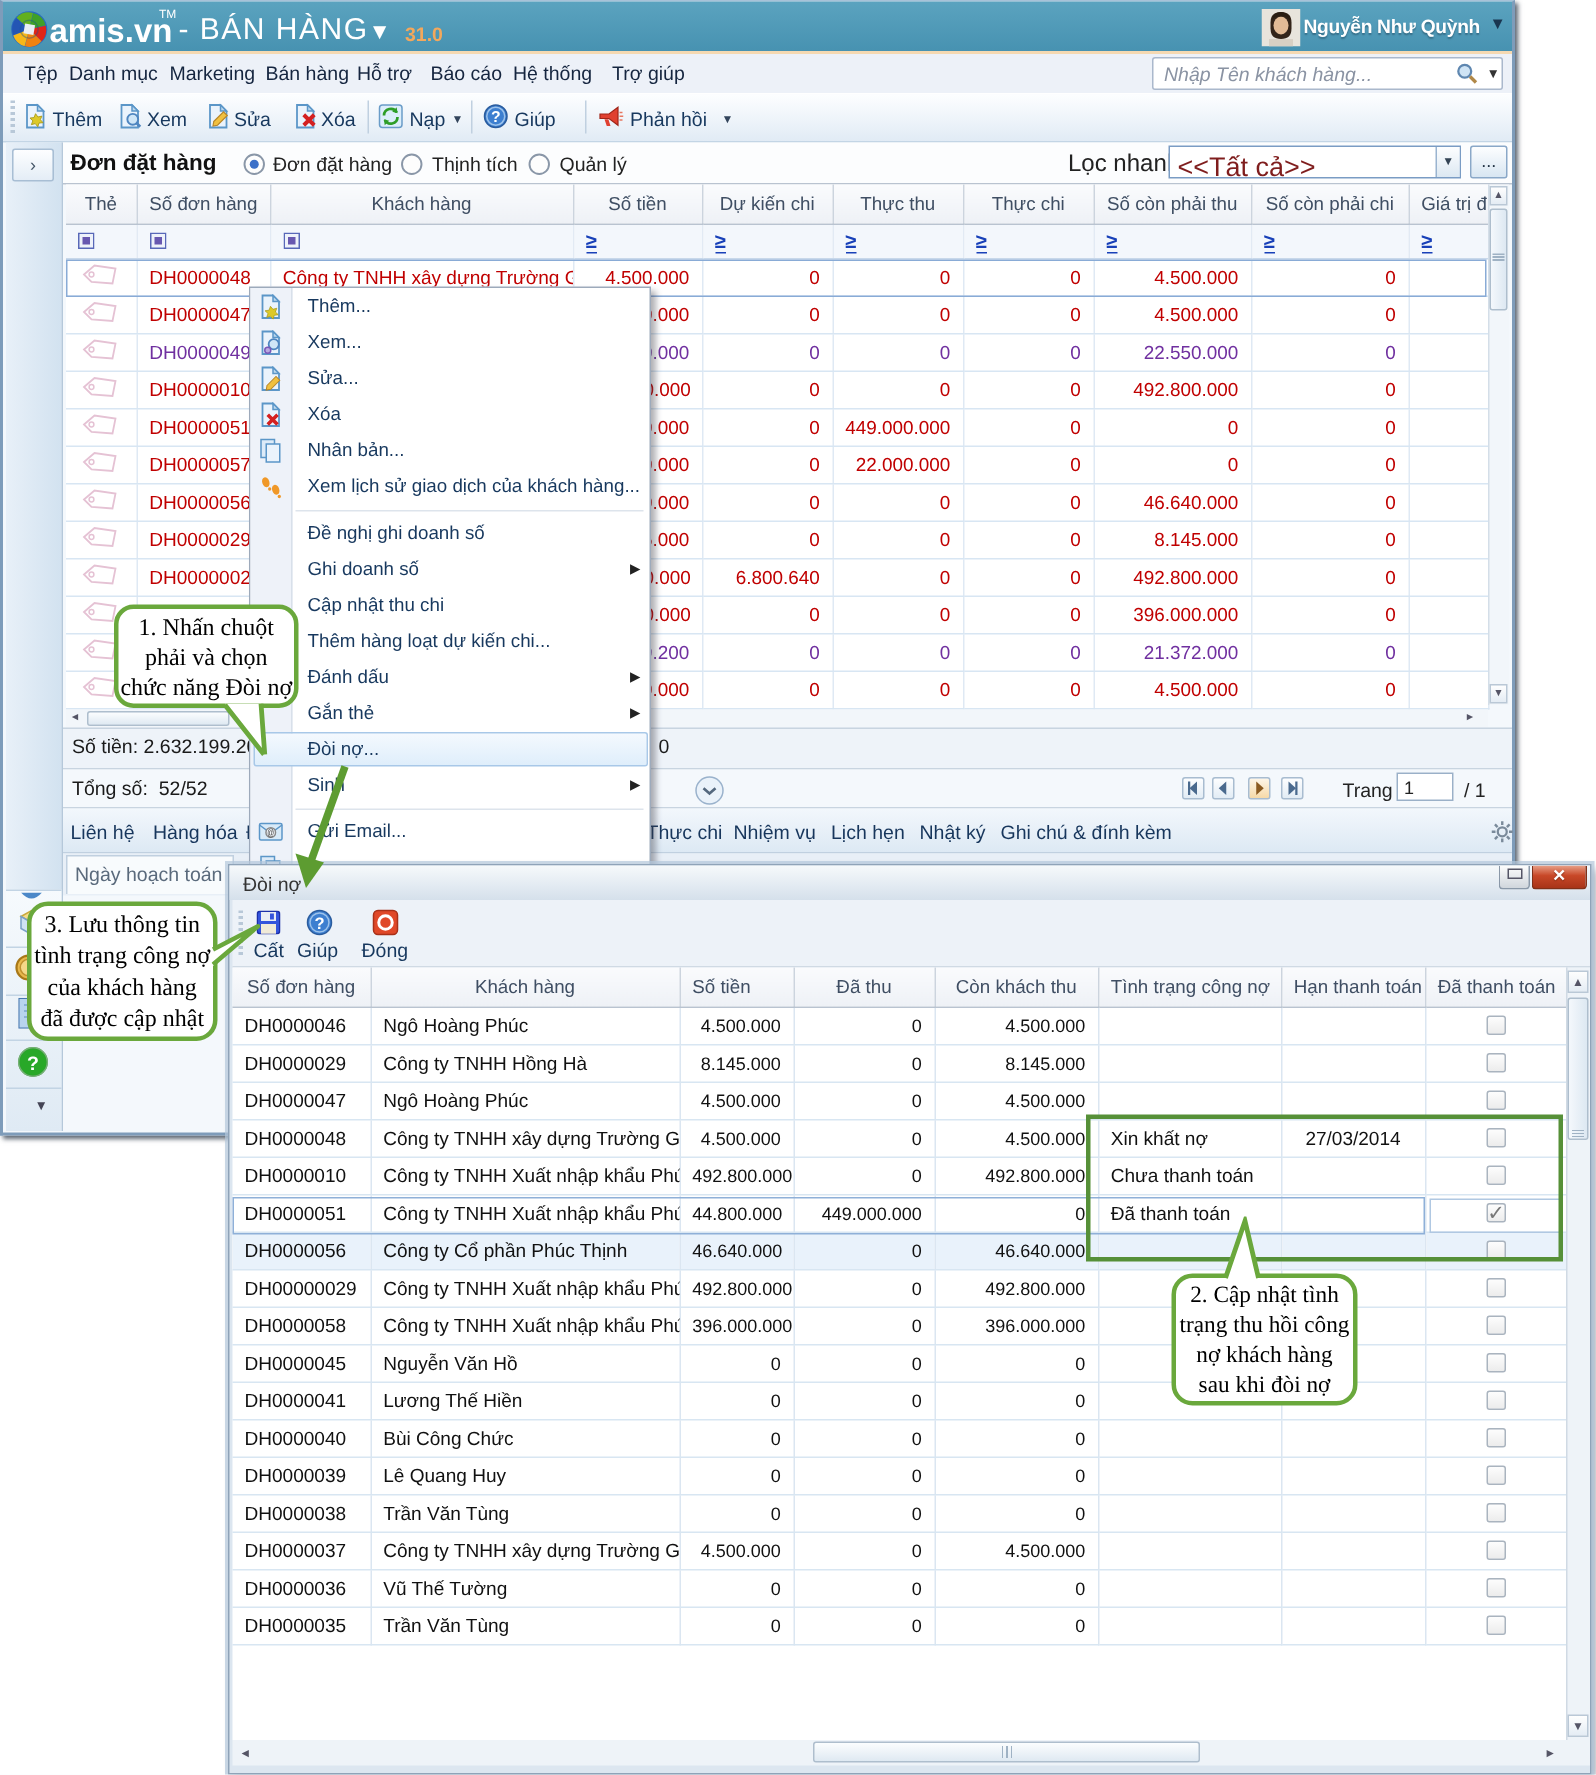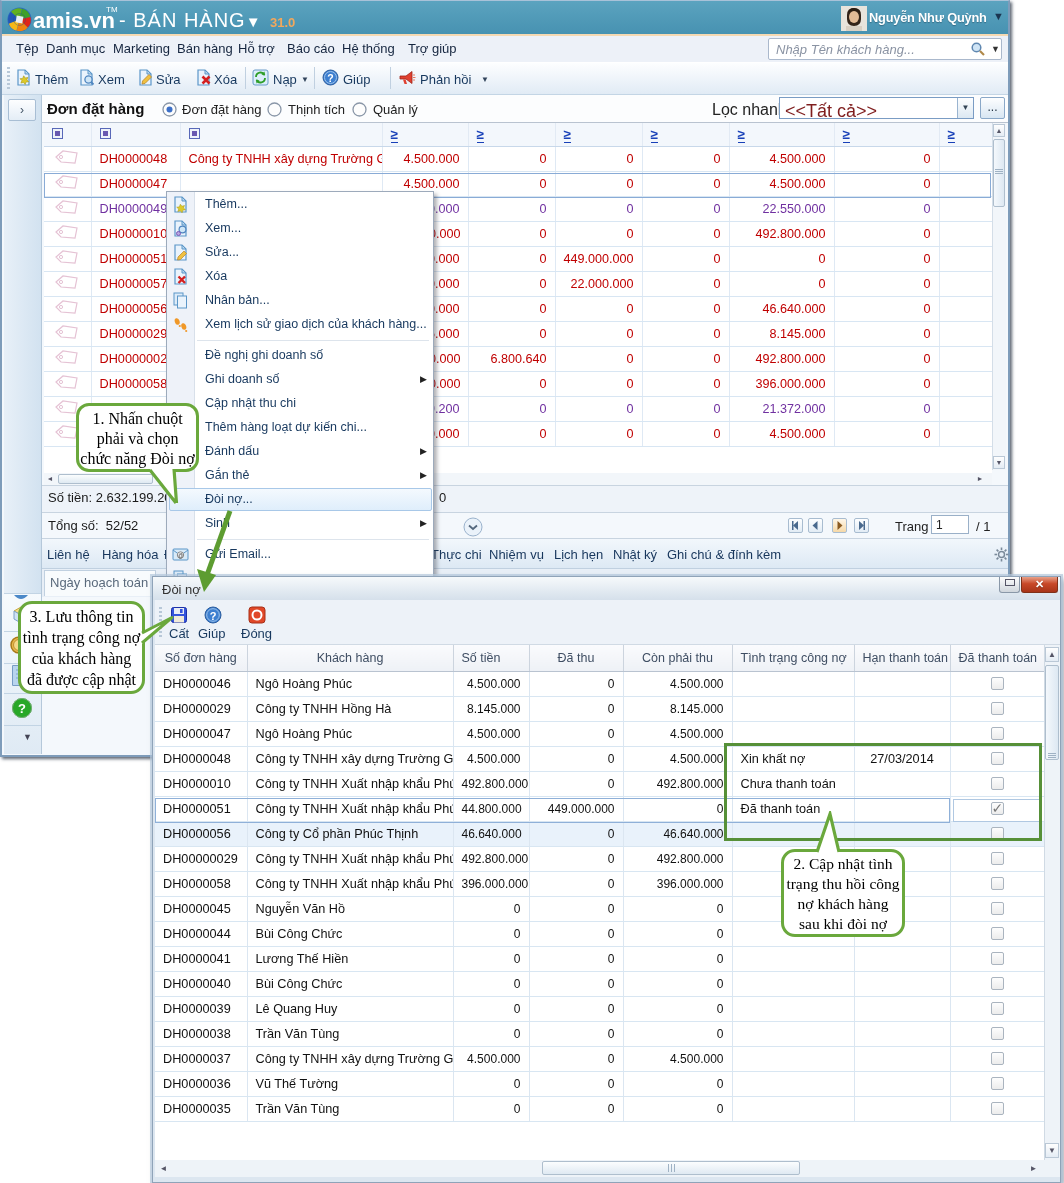--- a/index.html
+++ b/index.html
@@ -166,20 +166,32 @@
           <col style="width:202px">
           <col style="width:86px">
           <col style="width:87px">
           <col style="width:87px">
           <col style="width:87px">
           <col style="width:105px">
           <col style="width:105px">
           <col style="width:53px">
         </colgroup>
 <tbody>
+          <tr class="ghead">
+            <td>Thẻ</td>
+            <td>Số đơn hàng</td>
+            <td>Khách hàng</td>
+            <td>Số tiền</td>
+            <td>Dự kiến chi</td>
+            <td>Thực thu</td>
+            <td>Thực chi</td>
+            <td>Số còn phải thu</td>
+            <td>Số còn phải chi</td>
+            <td>Giá trị đ</td>
+          </tr>
 <tr>
             <td style="background:#f3f7fc;border-bottom:1px solid #c8d8ea;border-right:1px solid #e2eaf4;height:23px;text-align:left"><svg width="11" height="11" viewBox="0 0 11 11" style="vertical-align:-1px">
                 <rect x="0.5" y="0.5" width="10" height="10" fill="#eef2fa" stroke="#5868b8"></rect>
                 <rect x="3" y="3" width="5" height="5" fill="#6858b0"></rect>
               </svg></td>
             <td style="background:#f3f7fc;border-bottom:1px solid #c8d8ea;border-right:1px solid #e2eaf4;height:23px;text-align:left"><svg width="11" height="11" viewBox="0 0 11 11" style="vertical-align:-1px">
                 <rect x="0.5" y="0.5" width="10" height="10" fill="#eef2fa" stroke="#5868b8"></rect>
                 <rect x="3" y="3" width="5" height="5" fill="#6858b0"></rect>
               </svg></td>
             <td style="background:#f3f7fc;border-bottom:1px solid #c8d8ea;border-right:1px solid #e2eaf4;height:23px;text-align:left"><svg width="11" height="11" viewBox="0 0 11 11" style="vertical-align:-1px">
@@ -550,21 +562,21 @@
           <col style="width:122px">
           <col style="width:96px">
           <col style="width:94px">
         </colgroup>
 <tbody>
           <tr class="ghead">
 <td style="">Số đơn hàng</td>
 <td style="">Khách hàng</td>
 <td style="text-align:left;padding-left:8px;">Số tiền</td>
 <td style="">Đã thu</td>
-<td style="">Còn phải thu</td>
+<td style="">Còn khách thu</td>
 <td style="">Tình trạng công nợ</td>
 <td style="">Hạn thanh toán</td>
 <td style="">Đã thanh toán</td>
 </tr>
 <tr>
 <td style="border-bottom:1px solid #d8e6f2;border-right:1px solid #dbe6f1;color:#111">DH0000046</td>
 <td style="border-bottom:1px solid #d8e6f2;border-right:1px solid #dbe6f1;color:#111">Ngô Hoàng Phúc</td>
 <td class="dnum" style="border-bottom:1px solid #d8e6f2;border-right:1px solid #dbe6f1;color:#111">4.500.000</td>
 <td class="dnum" style="border-bottom:1px solid #d8e6f2;border-right:1px solid #dbe6f1;color:#111">0</td>
 <td class="dnum" style="border-bottom:1px solid #d8e6f2;border-right:1px solid #dbe6f1;color:#111">4.500.000</td>
@@ -666,32 +678,20 @@
 <td class="dnum" style="border-bottom:1px solid #d8e6f2;border-right:1px solid #dbe6f1;color:#111">396.000.000</td>
 <td style="border-bottom:1px solid #d8e6f2;border-right:1px solid #dbe6f1;color:#111"></td>
 <td style="border-bottom:1px solid #d8e6f2;border-right:1px solid #dbe6f1;color:#111;text-align:center"></td>
 <td style="border-bottom:1px solid #d8e6f2;border-right:1px solid #dbe6f1;">
               <div style="margin:0 auto;width:13px;height:13px;background:linear-gradient(#fdfdfd,#ececec);border:1px solid #aab4bf;border-radius:2px"></div>
             </td>
 </tr>
 <tr>
 <td style="border-bottom:1px solid #d8e6f2;border-right:1px solid #dbe6f1;color:#111">DH0000045</td>
 <td style="border-bottom:1px solid #d8e6f2;border-right:1px solid #dbe6f1;color:#111">Nguyễn Văn Hồ</td>
-<td class="dnum" style="border-bottom:1px solid #d8e6f2;border-right:1px solid #dbe6f1;color:#111">0</td>
-<td class="dnum" style="border-bottom:1px solid #d8e6f2;border-right:1px solid #dbe6f1;color:#111">0</td>
-<td class="dnum" style="border-bottom:1px solid #d8e6f2;border-right:1px solid #dbe6f1;color:#111">0</td>
-<td style="border-bottom:1px solid #d8e6f2;border-right:1px solid #dbe6f1;color:#111"></td>
-<td style="border-bottom:1px solid #d8e6f2;border-right:1px solid #dbe6f1;color:#111;text-align:center"></td>
-<td style="border-bottom:1px solid #d8e6f2;border-right:1px solid #dbe6f1;">
-              <div style="margin:0 auto;width:13px;height:13px;background:linear-gradient(#fdfdfd,#ececec);border:1px solid #aab4bf;border-radius:2px"></div>
-            </td>
-</tr>
-<tr>
-<td style="border-bottom:1px solid #d8e6f2;border-right:1px solid #dbe6f1;color:#111">DH0000044</td>
-<td style="border-bottom:1px solid #d8e6f2;border-right:1px solid #dbe6f1;color:#111">Bùi Công Chức</td>
 <td class="dnum" style="border-bottom:1px solid #d8e6f2;border-right:1px solid #dbe6f1;color:#111">0</td>
 <td class="dnum" style="border-bottom:1px solid #d8e6f2;border-right:1px solid #dbe6f1;color:#111">0</td>
 <td class="dnum" style="border-bottom:1px solid #d8e6f2;border-right:1px solid #dbe6f1;color:#111">0</td>
 <td style="border-bottom:1px solid #d8e6f2;border-right:1px solid #dbe6f1;color:#111"></td>
 <td style="border-bottom:1px solid #d8e6f2;border-right:1px solid #dbe6f1;color:#111;text-align:center"></td>
 <td style="border-bottom:1px solid #d8e6f2;border-right:1px solid #dbe6f1;">
               <div style="margin:0 auto;width:13px;height:13px;background:linear-gradient(#fdfdfd,#ececec);border:1px solid #aab4bf;border-radius:2px"></div>
             </td>
 </tr>
 <tr>

